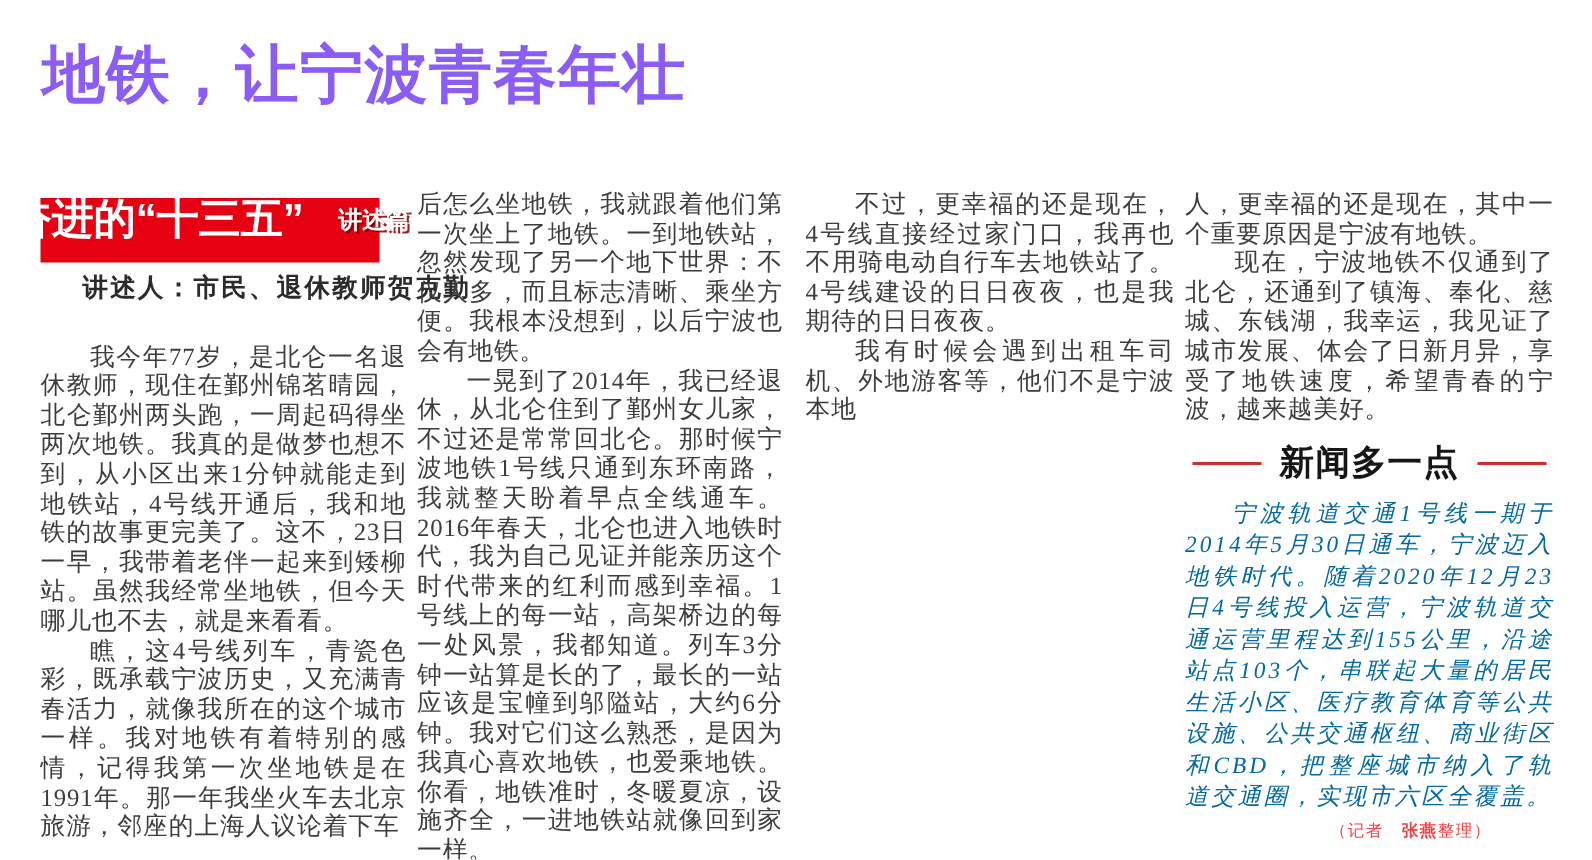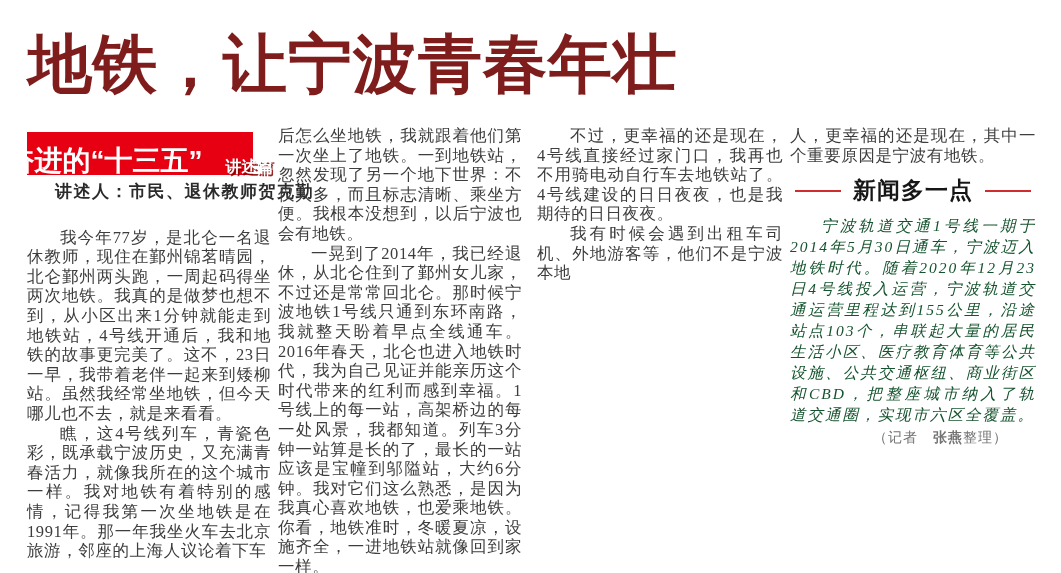--- a/index.html
+++ b/index.html
@@ -11,37 +11,37 @@
     overflow: hidden;
     font-family: "Liberation Serif", "DejaVu Serif", serif;
   }
   .headline {
     position: absolute;
     left: 28px;
     top: 24px;
     margin: 0;
     font-family: "Liberation Sans", "DejaVu Sans", sans-serif;
     font-weight: 900;
-    font-size: 64px;
+    font-size: 42px;
     line-height: 1.25;
-    color: #7f1d1d;
+    color: #8b5cf6;
     letter-spacing: 1px;
     white-space: nowrap;
     text-align: center;
   }
   .badge {
     position: absolute;
     left: 27px;
     top: 132px;
     width: 226px;
     height: 43px;
     background: #e60012;
     color: #ffffff;
     display: flex;
-    align-items: flex-end;
+    align-items: flex-start;
     justify-content: center;
     gap: 7px;
   }
   .badge-main {
     font-family: "Liberation Sans", "DejaVu Sans", sans-serif;
     font-weight: 900;
     font-size: 28px;
     line-height: 1;
     white-space: nowrap;
   }
@@ -100,30 +100,30 @@
     font-size: 23px;
     color: #161616;
     letter-spacing: 1px;
     white-space: nowrap;
   }
   .news-body {
     font-style: italic;
     font-size: 15.5px;
     line-height: 21px;
     letter-spacing: 2px;
-    color: #14532d;
+    color: #0369a1;
     text-indent: 2em;
     text-align: justify;
   }
   .byline {
     margin-top: 3px !important;
-    font-size: 14px;
+    font-size: 11px;
     font-style: normal;
     letter-spacing: 1px;
-    color: #737373;
+    color: #ef4444;
     text-align: center;
     padding-left: 55px;
     white-space: nowrap;
   }
   .byline-name { font-weight: bold; }
 </style>
 </head>
 <body>
 
 <div class="page">
@@ -146,20 +146,21 @@
     <p class="para">一晃到了2014年，我已经退休，从北仑住到了鄞州女儿家，不过还是常常回北仑。那时候宁波地铁1号线只通到东环南路，我就整天盼着早点全线通车。2016年春天，北仑也进入地铁时代，我为自己见证并能亲历这个时代带来的红利而感到幸福。1号线上的每一站，高架桥边的每一处风景，我都知道。列车3分钟一站算是长的了，最长的一站应该是宝幢到邬隘站，大约6分钟。我对它们这么熟悉，是因为我真心喜欢地铁，也爱乘地铁。你看，地铁准时，冬暖夏凉，设施齐全，一进地铁站就像回到家一样。</p>
   </div>
 
   <div class="col col-3">
     <p class="para">不过，更幸福的还是现在，4号线直接经过家门口，我再也不用骑电动自行车去地铁站了。4号线建设的日日夜夜，也是我期待的日日夜夜。</p>
     <p class="para">我有时候会遇到出租车司机、外地游客等，他们不是宁波本地</p>
   </div>
 
   <div class="col col-4">
     <p class="cont">人，更幸福的还是现在，其中一个重要原因是宁波有地铁。</p>
+    <p class="para">现在，宁波地铁不仅通到了北仑，还通到了镇海、奉化、慈城、东钱湖，我幸运，我见证了城市发展、体会了日新月异，享受了地铁速度，希望青春的宁波，越来越美好。</p>
 
     <div class="news-heading">
       <span class="dash"></span>
       <span class="news-title">新闻多一点</span>
       <span class="dash"></span>
     </div>
 
     <p class="news-body">宁波轨道交通1号线一期于2014年5月30日通车，宁波迈入地铁时代。随着2020年12月23日4号线投入运营，宁波轨道交通运营里程达到155公里，沿途站点103个，串联起大量的居民生活小区、医疗教育体育等公共设施、公共交通枢纽、商业街区和CBD，把整座城市纳入了轨道交通圈，实现市六区全覆盖。</p>
 
     <p class="byline"><span>（记者　</span><span class="byline-name">张燕</span><span>整理）</span></p>

